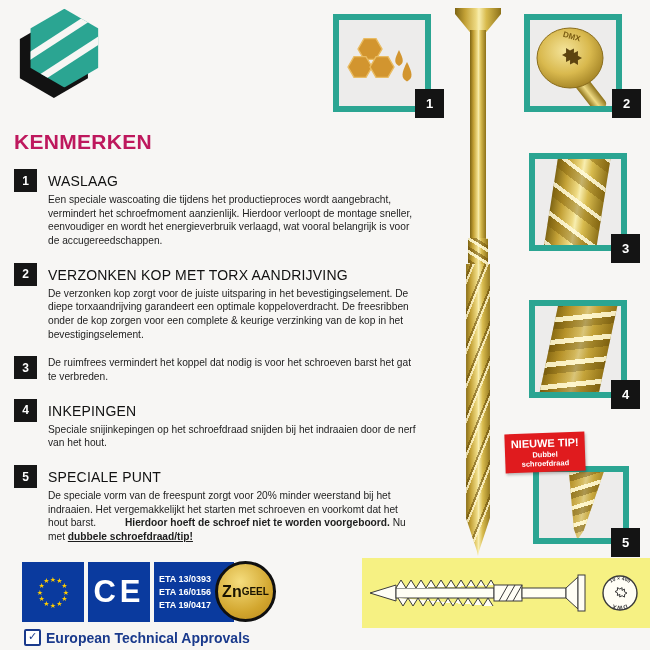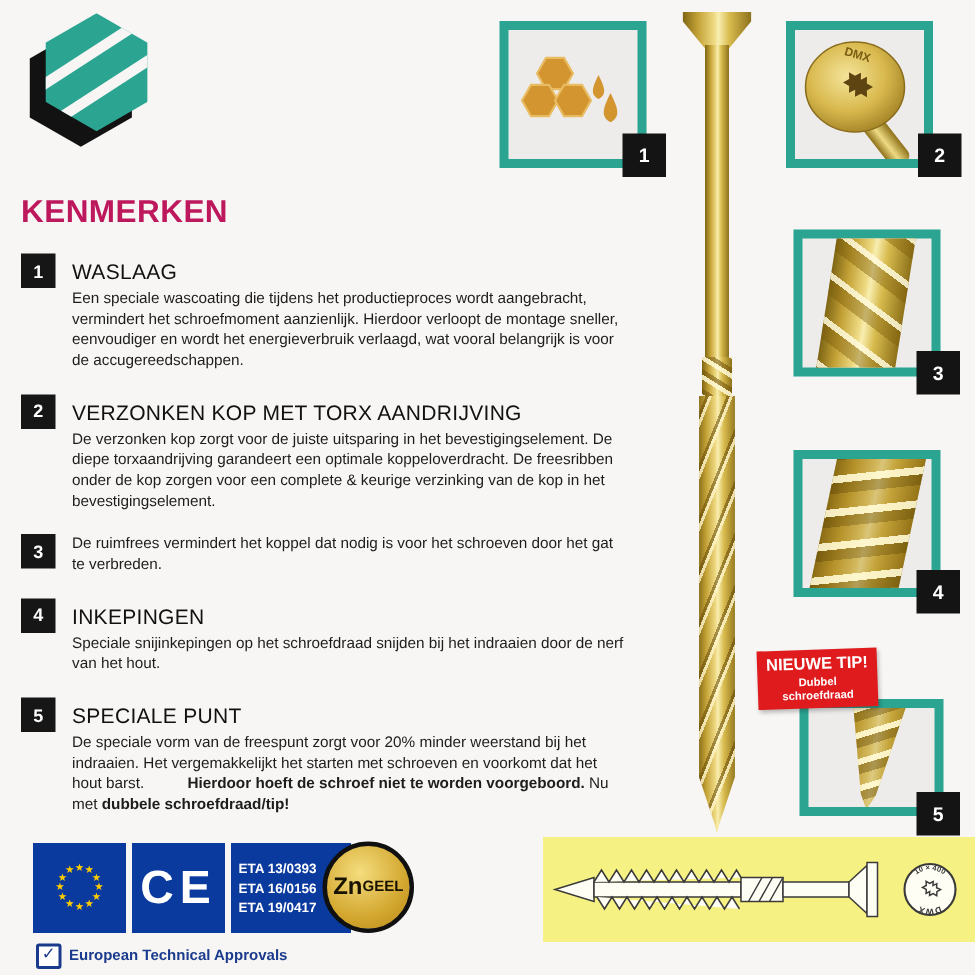--- a/index.html
+++ b/index.html
@@ -8,21 +8,21 @@
 
   
   #features{position:absolute;left:14px;top:130px;width:404px;}
   #page-title{font-size:21px;font-weight:800;letter-spacing:.3px;color:#be185d;margin:0 0 6px 0;}
   .feature{display:flex;gap:11px;margin-top:15px;}
   .fnum{flex:none;width:23px;height:23px;background:#161616;color:#fff;font-size:12px;font-weight:bold;
         display:flex;align-items:center;justify-content:center;}
   .ftxt{flex:1;}
   .ftitle{font-size:14px;font-weight:normal;color:#111;margin:4px 0 4px 0;letter-spacing:.2px;}
   .fbody{font-size:10.2px;line-height:1.34;color:#1d1d1d;margin:0;}
-  .b{font-weight:bold;padding-left:26px;} .bu{font-weight:bold;}
+  .b{font-weight:bold;padding-left:26px;} .bu{font-weight:bold;text-decoration:underline;}
 
   
   .dbox{position:absolute;border:6px solid var(--teal,#2ba592);background:#edeceb;box-sizing:border-box;overflow:hidden;}
   .nbadge{position:absolute;width:29px;height:29px;background:#141414;color:#fff;font-size:13px;font-weight:bold;
           display:flex;align-items:center;justify-content:center;z-index:6;}
 
   
   .gold{background:linear-gradient(90deg,#7e6514 0%,#c3a136 22%,#eeda83 46%,#f8eeb0 52%,#d8bb4e 68%,#8d7119 100%);}
 
   
@@ -69,21 +69,21 @@
              display:flex;flex-direction:column;justify-content:center;gap:3px;padding-left:5px;box-sizing:border-box;}
   #zn-badge{position:absolute;left:215px;top:561px;width:55px;height:55px;border-radius:50%;
       border:3px solid #101010;background:radial-gradient(circle at 40% 32%,#f5dd7e,#d2a62e 62%,#b8871c);
       display:flex;align-items:center;justify-content:center;color:#181200;}
   #zn-badge .z1{font-size:16px;font-weight:bold;line-height:1;}
   #zn-badge .z2{font-size:10px;font-weight:bold;line-height:1;margin-top:1px;}
 
   #approvals{position:absolute;left:24px;top:629px;display:flex;align-items:center;gap:5px;}
   #approvals .chk{width:13px;height:13px;border:2px solid var(--navy_text,#1a3a8c);border-radius:2px;background:#fff;
       color:var(--navy_text,#1a3a8c);font-size:11px;font-weight:bold;line-height:11px;text-align:center;}
-  #approvals .at{font-size:10px;font-weight:bold;color:var(--navy_text,#1a3a8c);}
+  #approvals .at{font-size:14px;font-weight:bold;color:var(--navy_text,#1a3a8c);}
 </style>
 </head>
 <body>
 
 <div id="canvas">
 
   <div style="position:absolute;left:12px;top:8px;width:96px;height:96px;">
     <svg viewBox="0 0 110 110" width="96" height="96">
       <defs>
           <clipPath id="hexclip">
@@ -114,21 +114,21 @@
       <div class="fnum">2</div>
       <div class="ftxt">
         <div class="ftitle">VERZONKEN KOP MET TORX AANDRIJVING</div>
         <p class="fbody">De verzonken kop zorgt voor de juiste uitsparing in het bevestigingselement. De diepe torxaandrijving garandeert een optimale koppeloverdracht. De freesribben onder de kop zorgen voor een complete &amp; keurige verzinking van de kop in het bevestigingselement.</p>
       </div>
     </div>
 
     <div class="feature">
       <div class="fnum">3</div>
       <div class="ftxt">
-        <p class="fbody">De ruimfrees vermindert het koppel dat nodig is voor het schroeven door het gat te verbreden.</p>
+        <p class="fbody">De ruimfrees vermindert het koppel dat nodig is voor het schroeven barst het gat te verbreden.</p>
       </div>
     </div>
 
     <div class="feature">
       <div class="fnum">4</div>
       <div class="ftxt">
         <div class="ftitle">INKEPINGEN</div>
         <p class="fbody">Speciale snijinkepingen op het schroefdraad snijden bij het indraaien door de nerf van het hout.</p>
       </div>
     </div>

